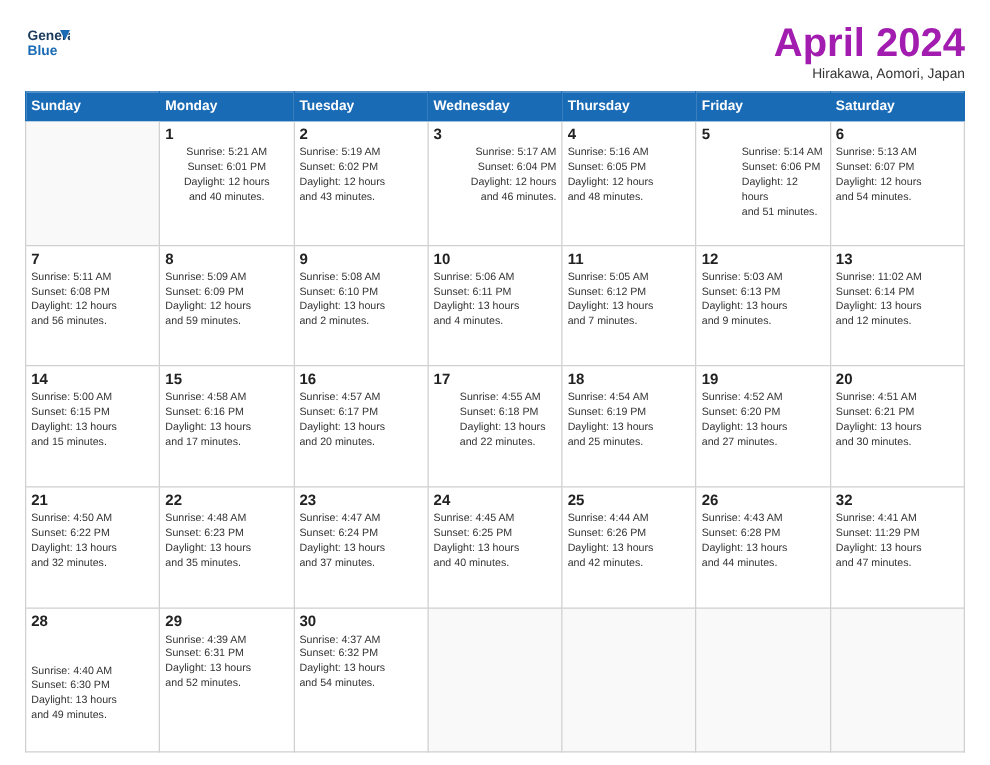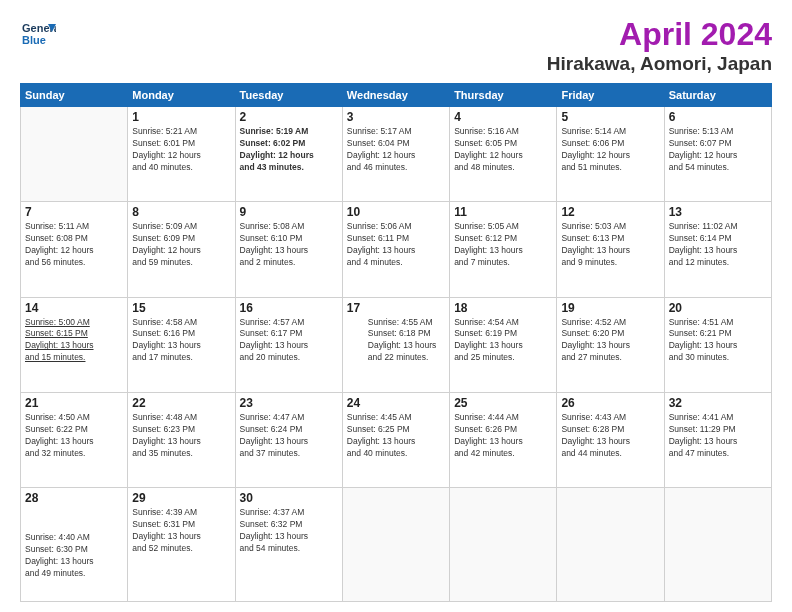--- a/index.html
+++ b/index.html
@@ -30,23 +30,23 @@
     }
     .title-block {
       text-align: right;
     }
     .title-block h1 {
       font-size: 32px;
       color: #a21caf;
       font-weight: bold;
     }
     .title-block h2 {
-      font-size: 19px;
+      font-size: 11px;
       color: #333;
-      font-weight: bold;
+      font-weight: normal;
     }
     .calendar {
       flex: 1;
       border: 1px solid #ccc;
       border-collapse: collapse;
       width: 100%;
       table-layout: fixed;
       padding-left: 12px;
     }
     .calendar th {
@@ -116,49 +116,49 @@
         <th>Thursday</th>
         <th>Friday</th>
         <th>Saturday</th>
       </tr>
     </thead>
     <tbody id="calendar-body">
     <tr>
           <td class="empty-cell"></td>
           <td>
             <span class="day-number">1</span>
-            <div class="day-info" style="white-space: pre-line;">Sunrise: 5:21 AM
+            <div class="day-info" style="white-space: pre-line; text-align: center;">Sunrise: 5:21 AM
 Sunset: 6:01 PM
 Daylight: 12 hours
 and 40 minutes.</div>
           </td>
           <td>
             <span class="day-number">2</span>
-            <div class="day-info" style="white-space: pre-line; font-weight: bold;">Sunrise: 5:19 AM
+            <div class="day-info" style="white-space: pre-line;">Sunrise: 5:19 AM
 Sunset: 6:02 PM
 Daylight: 12 hours
 and 43 minutes.</div>
           </td>
           <td>
             <span class="day-number">3</span>
-            <div class="day-info" style="white-space: pre-line;">Sunrise: 5:17 AM
+            <div class="day-info" style="white-space: pre-line; text-align: right;">Sunrise: 5:17 AM
 Sunset: 6:04 PM
 Daylight: 12 hours
 and 46 minutes.</div>
           </td>
           <td>
             <span class="day-number">4</span>
             <div class="day-info" style="white-space: pre-line;">Sunrise: 5:16 AM
 Sunset: 6:05 PM
 Daylight: 12 hours
 and 48 minutes.</div>
           </td>
           <td>
             <span class="day-number">5</span>
-            <div class="day-info" style="white-space: pre-line;">Sunrise: 5:14 AM
+            <div class="day-info" style="white-space: pre-line; margin-left: 32px;">Sunrise: 5:14 AM
 Sunset: 6:06 PM
 Daylight: 12 hours
 and 51 minutes.</div>
           </td>
           <td>
             <span class="day-number">6</span>
             <div class="day-info" style="white-space: pre-line;">Sunrise: 5:13 AM
 Sunset: 6:07 PM
 Daylight: 12 hours
 and 54 minutes.</div>
@@ -211,21 +211,21 @@
             <span class="day-number">13</span>
             <div class="day-info" style="white-space: pre-line;">Sunrise: 11:02 AM
 Sunset: 6:14 PM
 Daylight: 13 hours
 and 12 minutes.</div>
           </td>
         </tr>
         <tr>
           <td>
             <span class="day-number">14</span>
-            <div class="day-info" style="white-space: pre-line; text-decoration: underline;">Sunrise: 5:00 AM
+            <div class="day-info" style="white-space: pre-line;">Sunrise: 5:00 AM
 Sunset: 6:15 PM
 Daylight: 13 hours
 and 15 minutes.</div>
           </td>
           <td>
             <span class="day-number">15</span>
             <div class="day-info" style="white-space: pre-line;">Sunrise: 4:58 AM
 Sunset: 6:16 PM
 Daylight: 13 hours
 and 17 minutes.</div>

